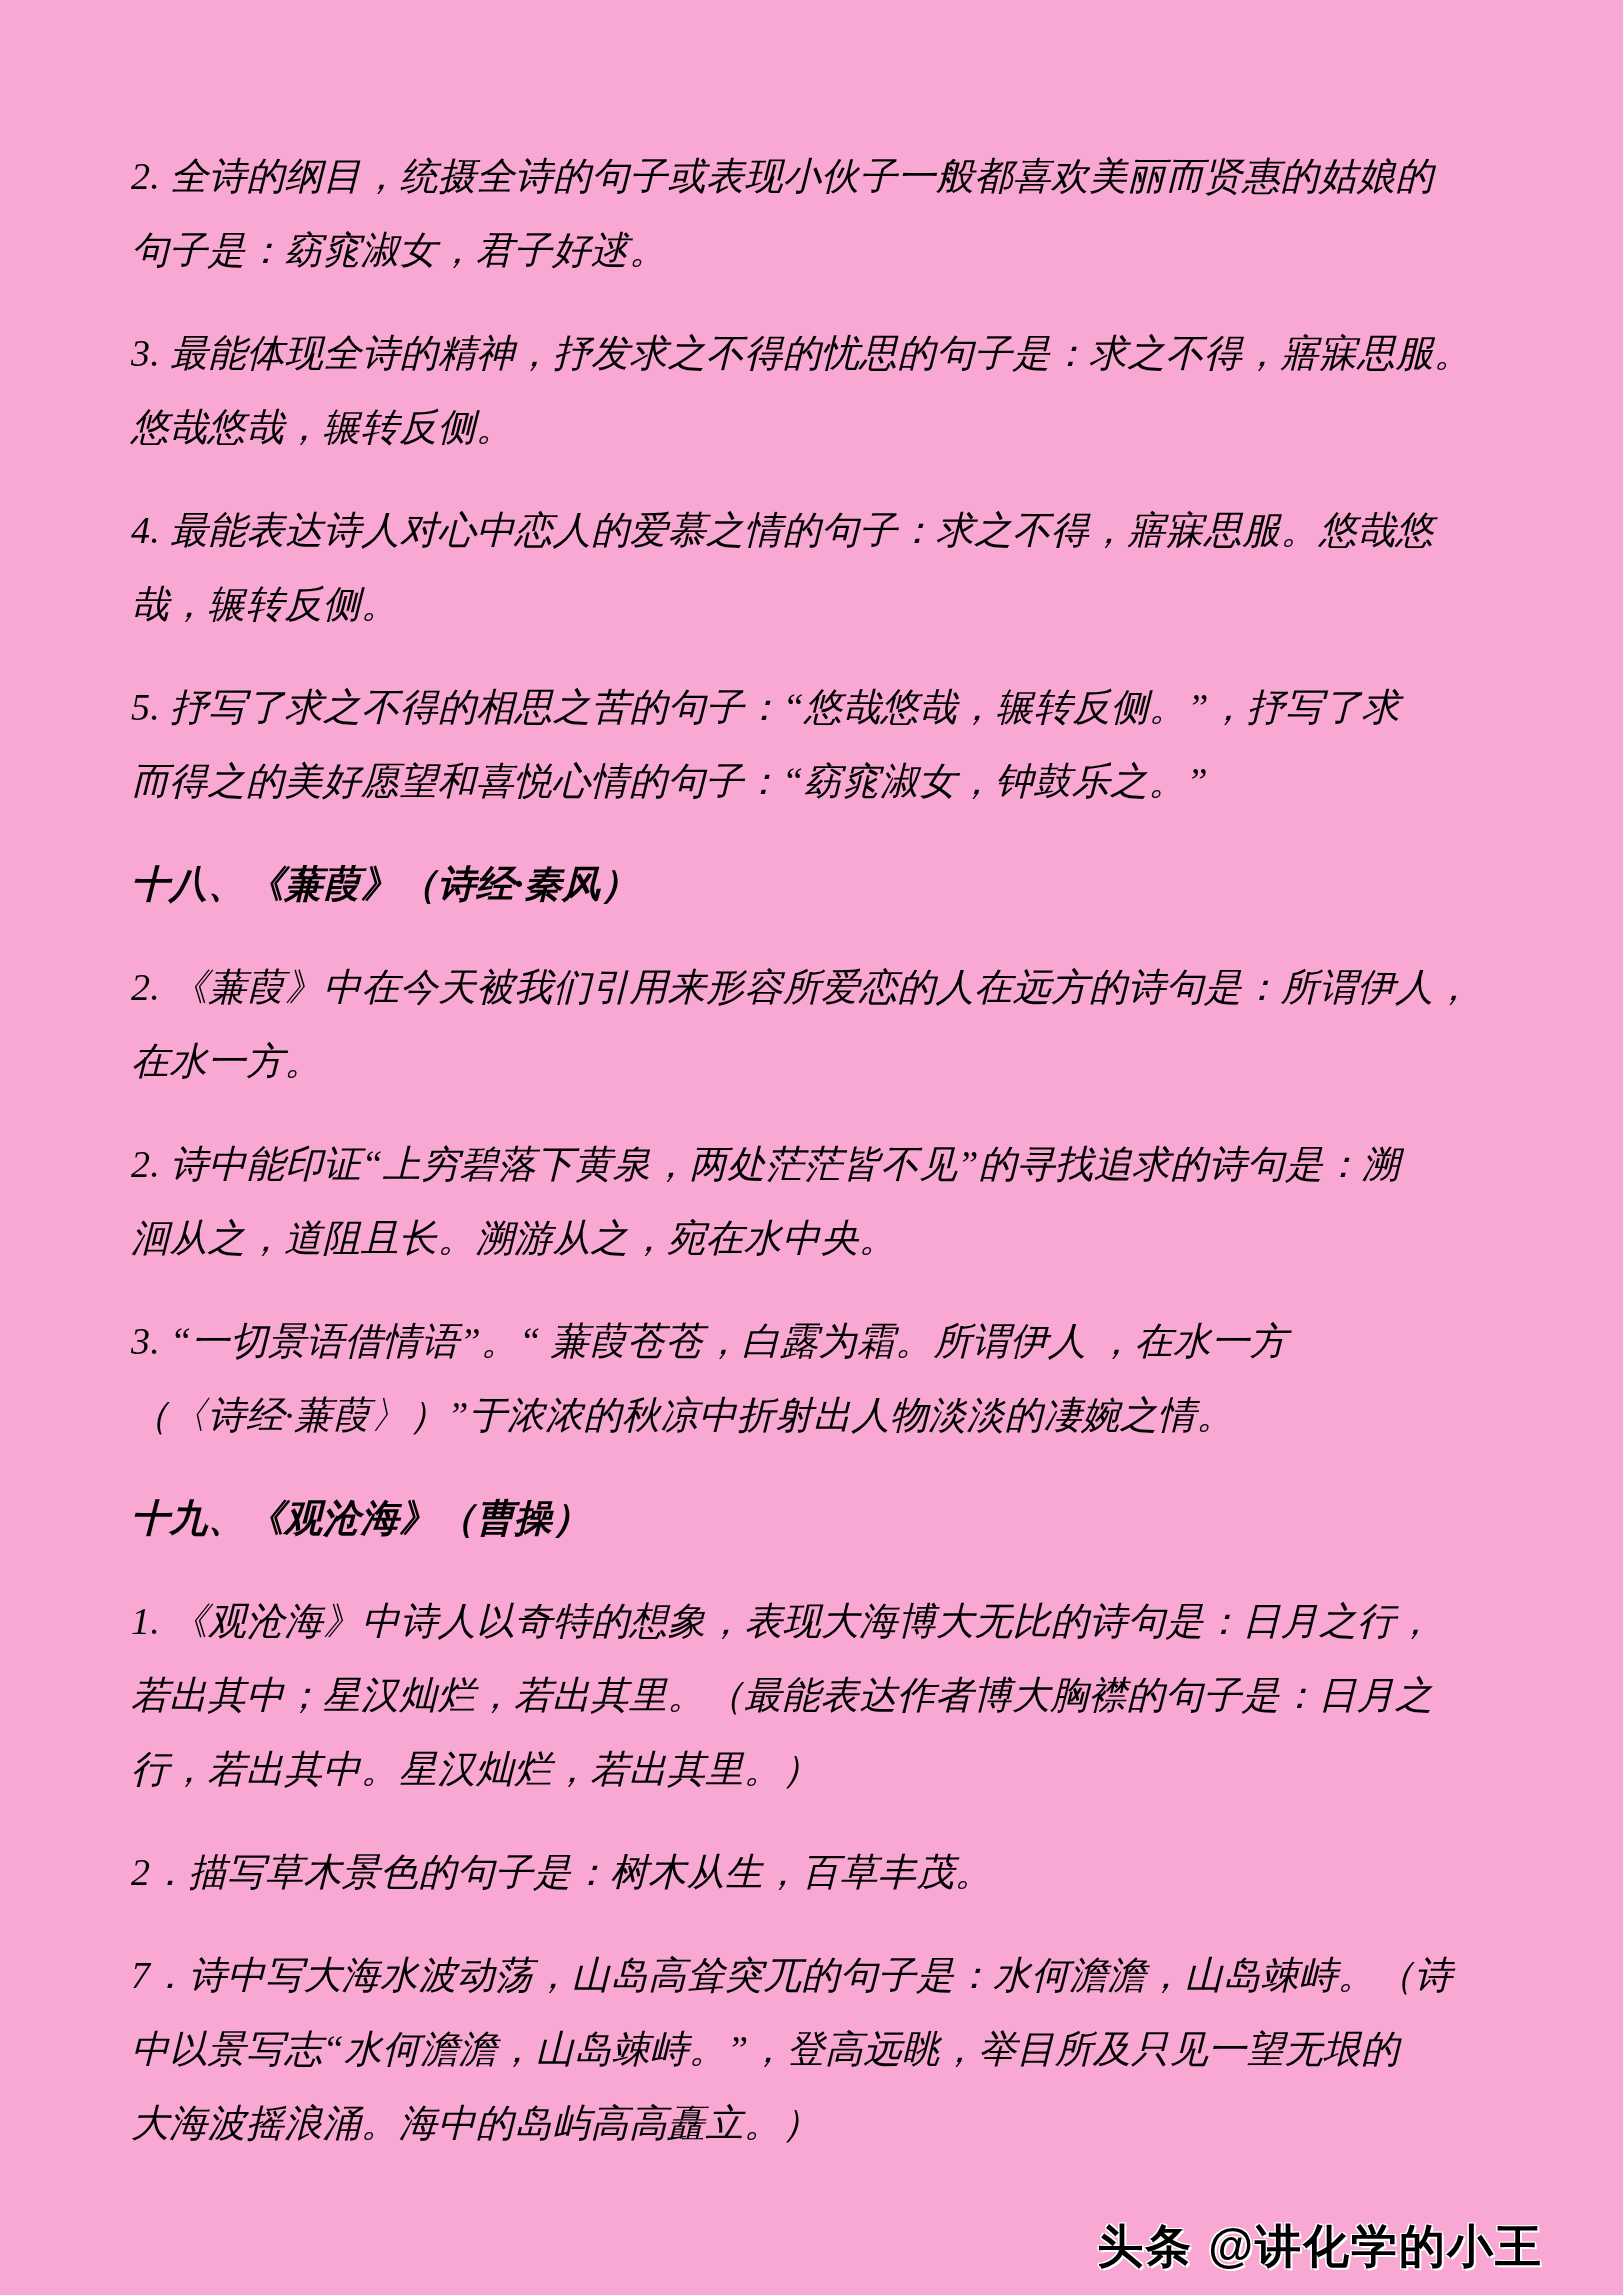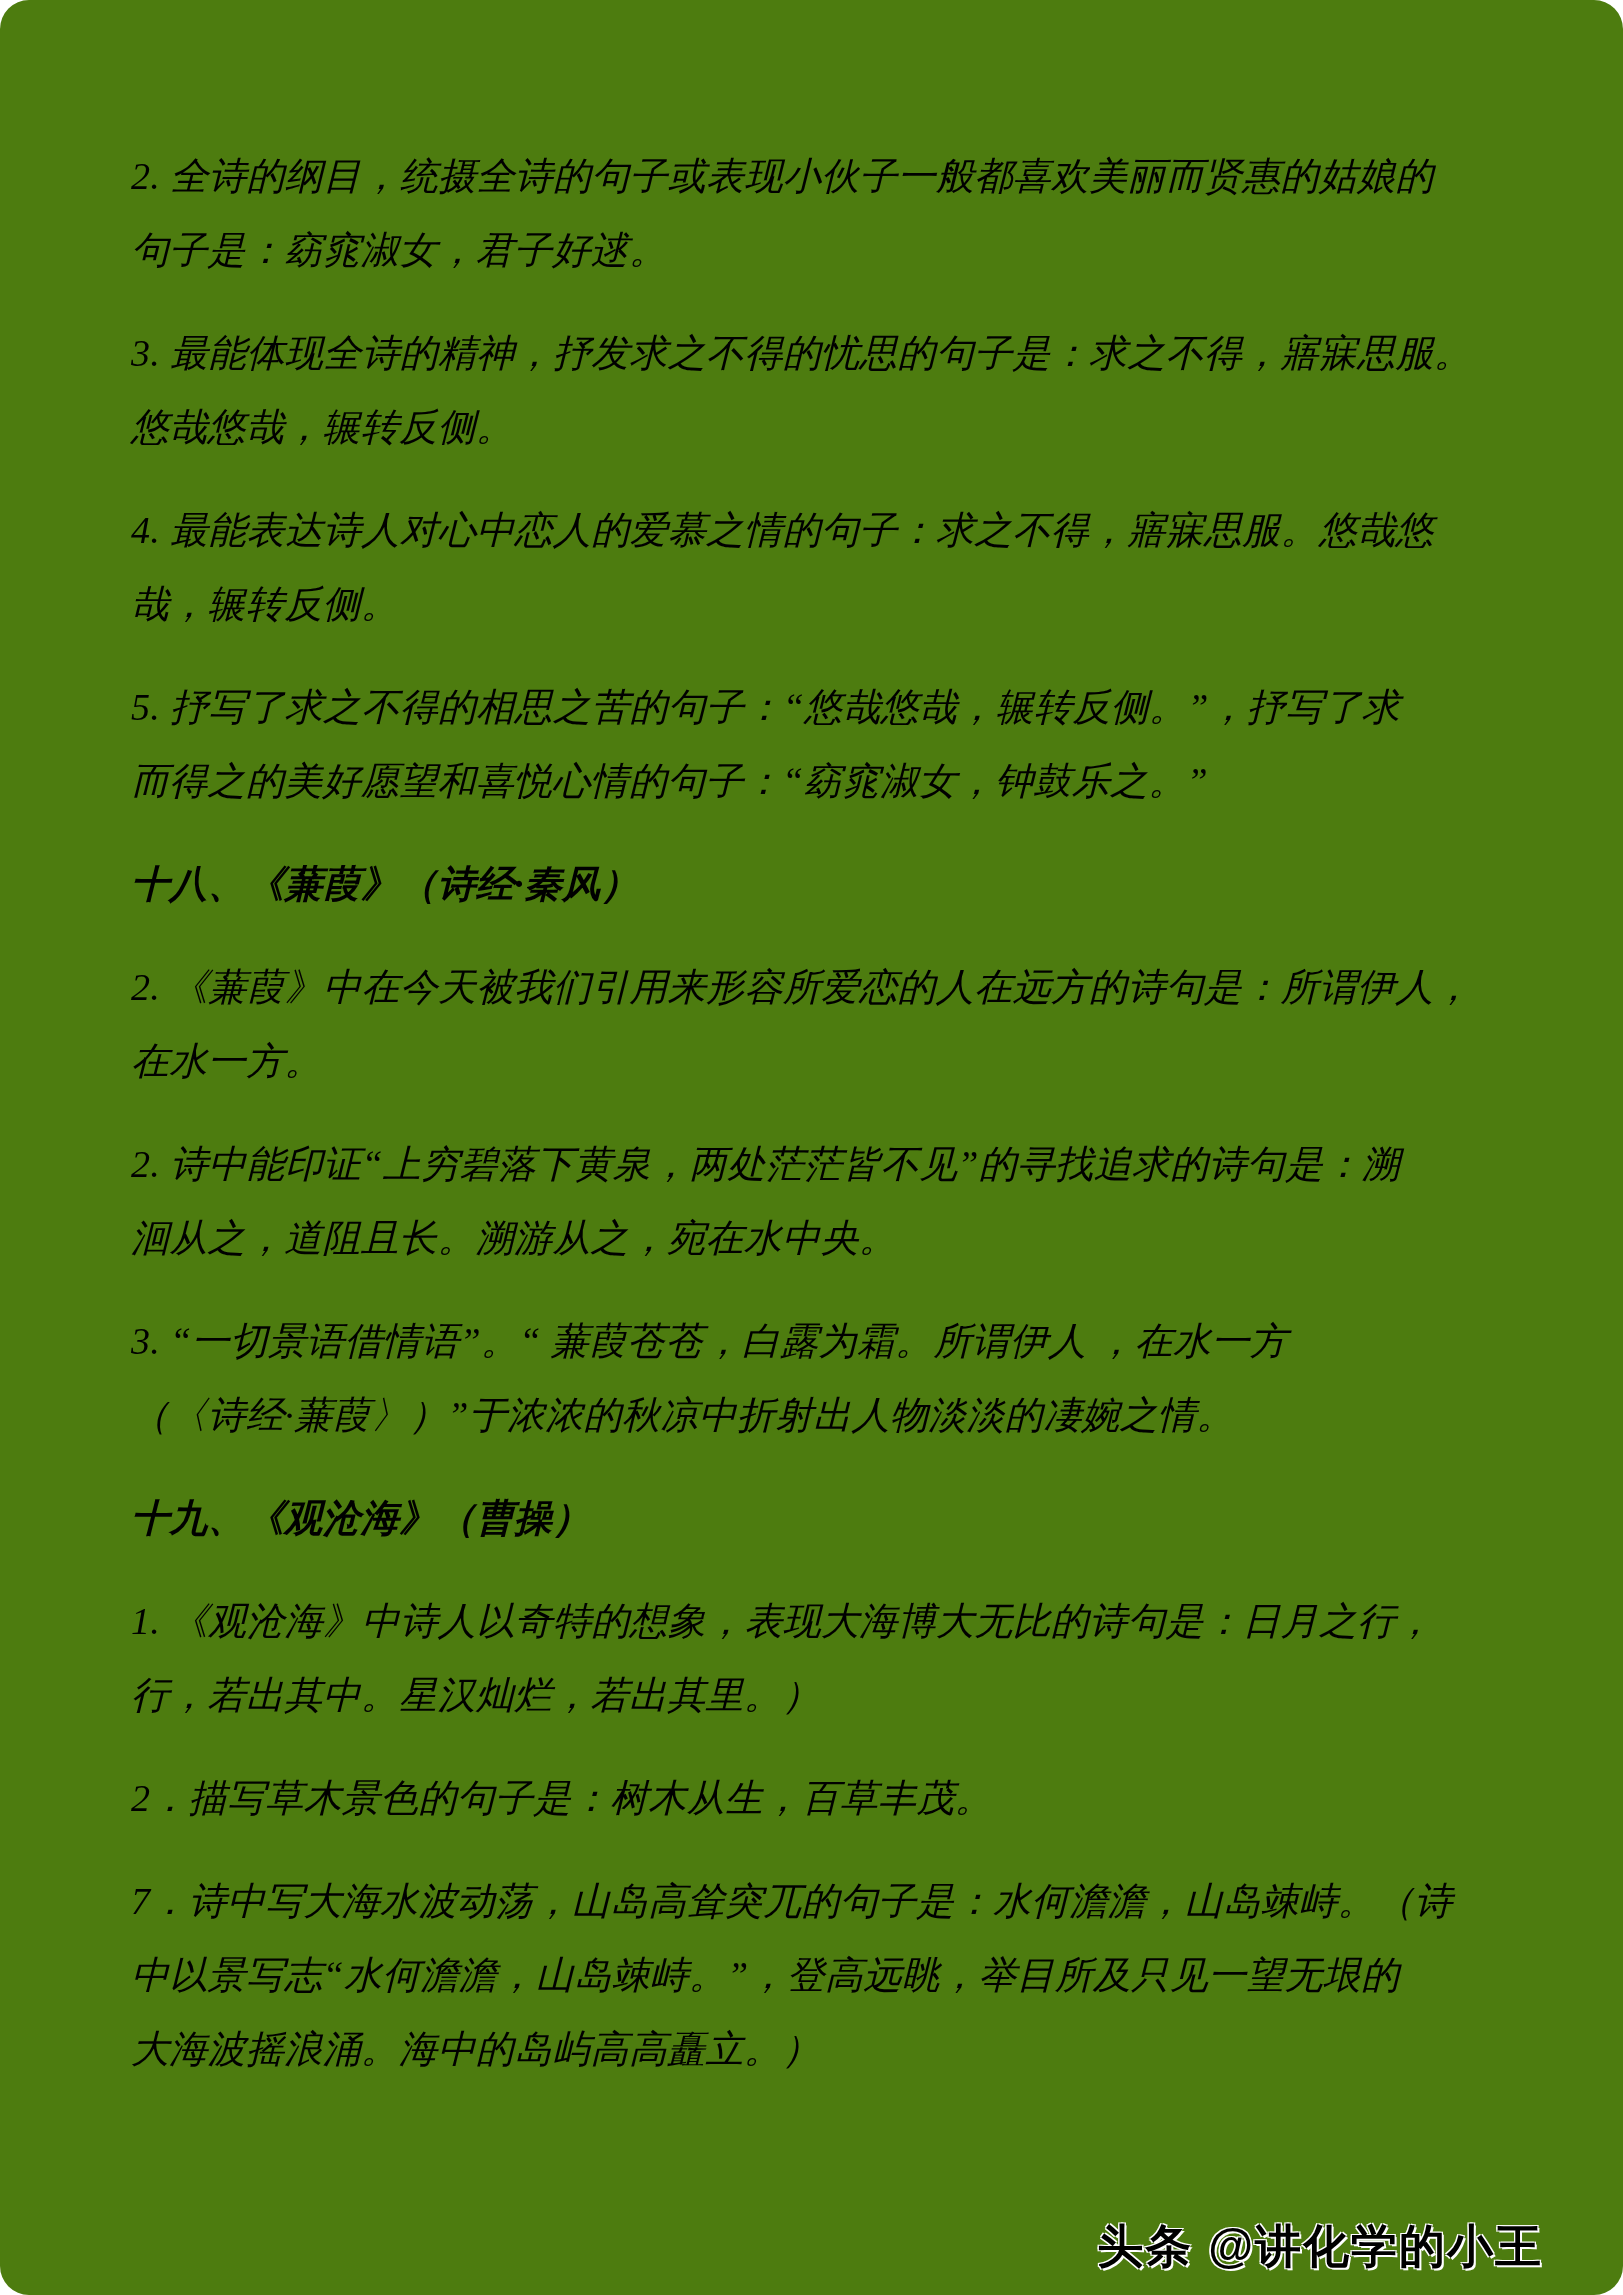--- a/index.html
+++ b/index.html
@@ -9,22 +9,21 @@
   body {
     width: 1623px;
     height: 2295px;
     background: #ffffff;
     position: relative;
     overflow: hidden;
   }
   .page {
     position: absolute;
     inset: 0;
-    background: #4d7c0f;
-    border-radius: 29px;
+    background: #f9a8d4;
   }
   .content {
     position: absolute;
     left: 131px;
     top: 139px;
     width: 1466px;
     font-family: "Liberation Serif", "DejaVu Serif", serif;
     font-style: italic;
     font-size: 38px;
     color: #000000;
@@ -93,20 +92,21 @@
       </div>
       <div class="block paragraph">
         <div class="line">3. “一切景语借情语”。“ 蒹葭苍苍，白露为霜。所谓伊人 ，在水一方</div>
         <div class="line">（〈诗经·蒹葭〉）”于浓浓的秋凉中折射出人物淡淡的凄婉之情。</div>
       </div>
       <div class="block heading">
         <div class="line">十九、《观沧海》（曹操）</div>
       </div>
       <div class="block paragraph">
         <div class="line">1. 《观沧海》中诗人以奇特的想象，表现大海博大无比的诗句是：日月之行，</div>
+        <div class="line">若出其中；星汉灿烂，若出其里。（最能表达作者博大胸襟的句子是：日月之</div>
         <div class="line">行，若出其中。星汉灿烂，若出其里。）</div>
       </div>
       <div class="block paragraph">
         <div class="line">2．描写草木景色的句子是：树木从生，百草丰茂。</div>
       </div>
       <div class="block paragraph">
         <div class="line">7．诗中写大海水波动荡，山岛高耸突兀的句子是：水何澹澹，山岛竦峙。（诗</div>
         <div class="line">中以景写志“水何澹澹，山岛竦峙。”，登高远眺，举目所及只见一望无垠的</div>
         <div class="line">大海波摇浪涌。海中的岛屿高高矗立。）</div>
       </div>

